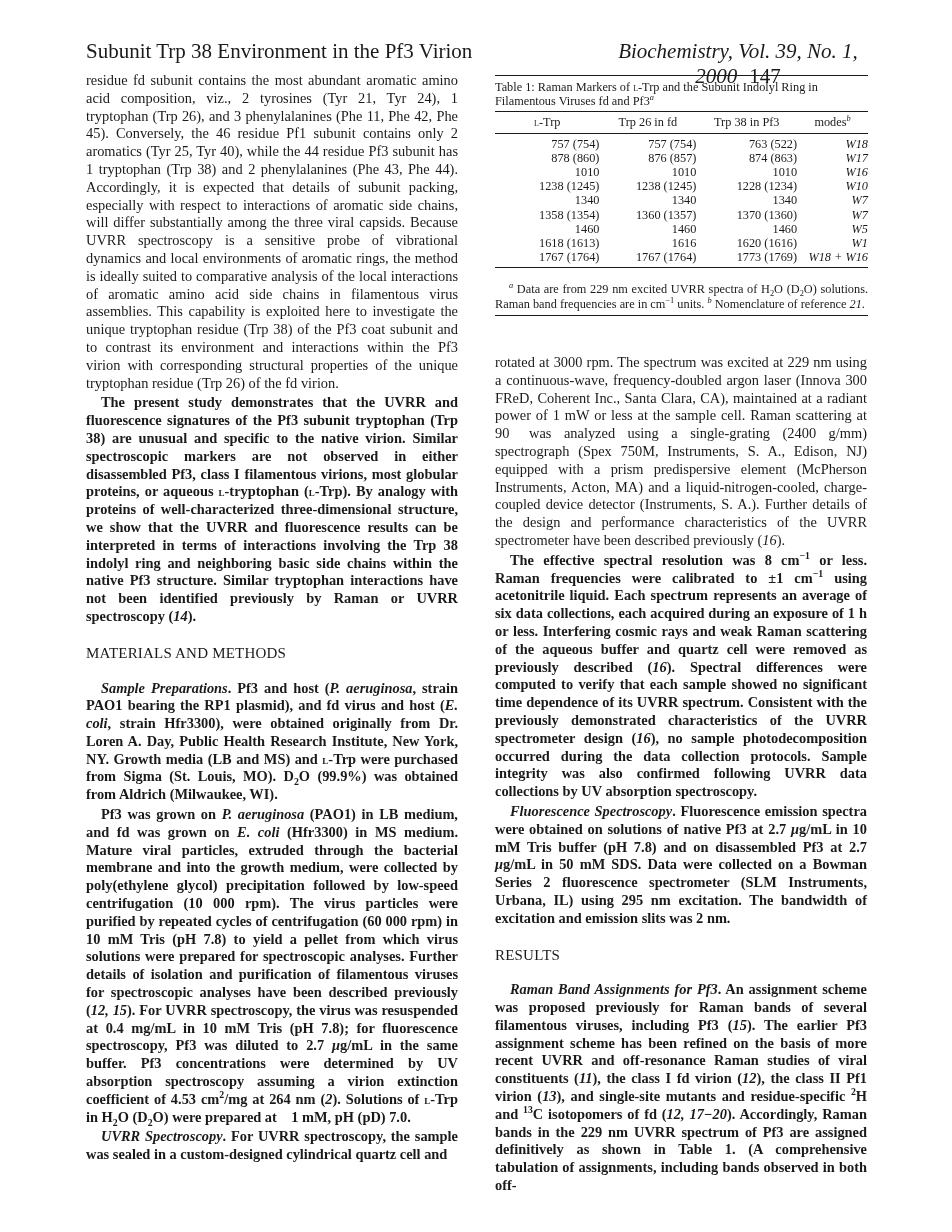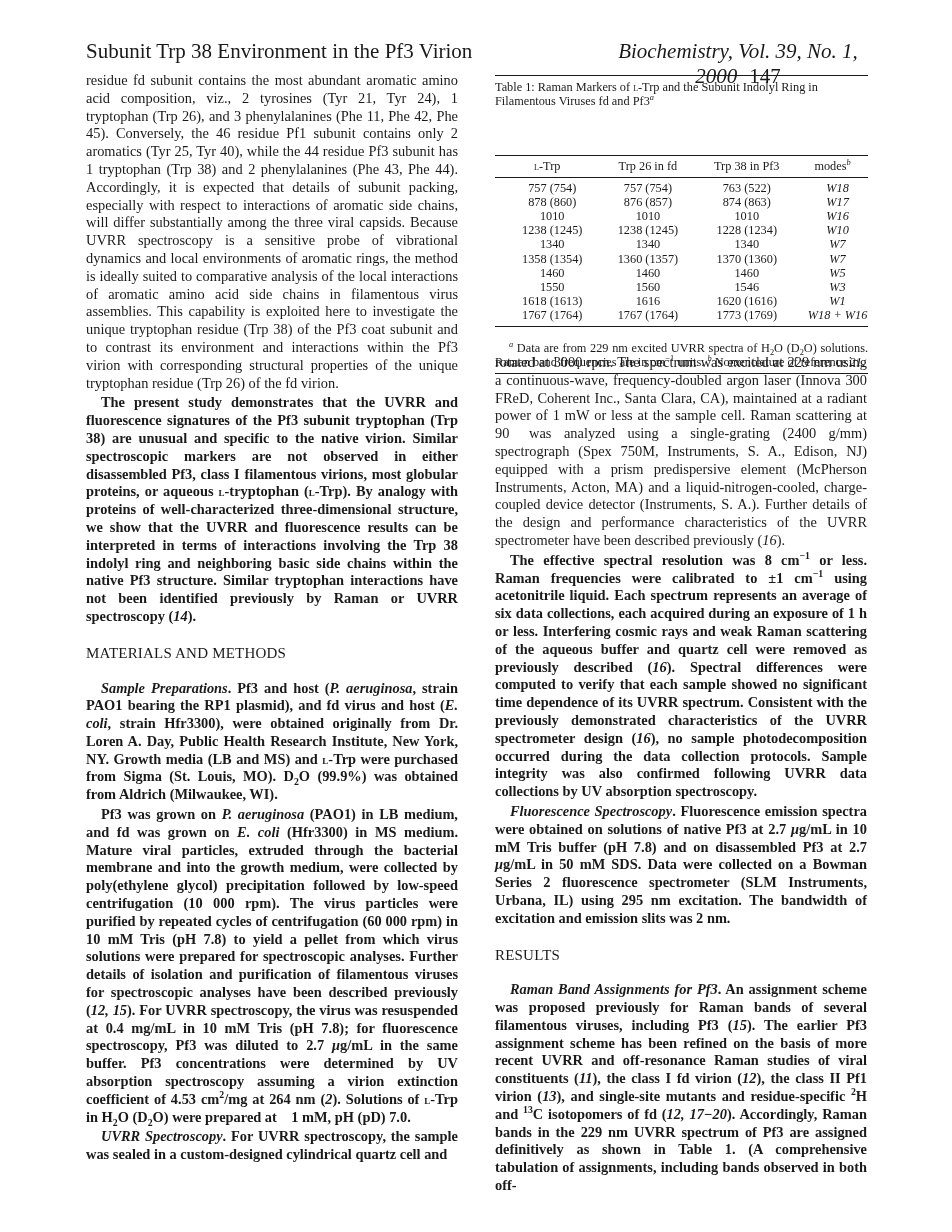--- a/index.html
+++ b/index.html
@@ -16,23 +16,23 @@
   .col p.ind { text-indent:15px;font-weight:bold; }
   .col p + p { margin-top:2px; }
   .col h2 { font-size:15px; font-weight:normal; margin:19px 0 17px 0; letter-spacing:0.2px; }
   .i { font-style:italic; }
   .sc { font-variant:small-caps; font-size:0.9em; }
   sub, sup { font-size:0.68em; line-height:0; }
   
   .tbl { position:absolute; left:495px; top:75px; width:373px; font-size:12.3px; line-height:14.2px; }
   .tbl .rule { border-top:1.3px solid #1a1a1a; }
   .tbl .cap { padding:4px 0 3px 0; }
-  .tbl table { width:100%; border-collapse:collapse;margin-top:44px; }
+  .tbl table { width:100%; border-collapse:collapse; }
   .tbl th { font-weight:normal; text-align:center; padding:3px 0 3px 0; border-bottom:1px solid #1a1a1a; border-top:1px solid #1a1a1a; }
-  .tbl td { padding:0; text-align:center; }
+  .tbl td { padding:0; text-align:right; }
   .tbl td.c0 { padding-left:10px; }
   .tbl td.c3 { font-style:italic; padding-left:10px; }
   .tbl tbody tr:first-child td { padding-top:3px; }
   .tbl tbody tr:last-child td { padding-bottom:3px; }
   .tbl .notes { border-top:1px solid #1a1a1a; border-bottom:1.3px solid #1a1a1a; padding:14px 0 4px 0; text-align:justify; }
   .tbl .notes .ind { display:inline-block; width:14px; }
 </style>
 </head>
 <body>
 
@@ -103,26 +103,20 @@
           <td>1370 (1360)</td>
           <td class="c3">W7</td>
         </tr>
       <tr>
           <td class="c0">1460</td>
           <td>1460</td>
           <td>1460</td>
           <td class="c3">W5</td>
         </tr>
       <tr>
-          <td class="c0">1550</td>
-          <td>1560</td>
-          <td>1546</td>
-          <td class="c3">W3</td>
-        </tr>
-      <tr>
           <td class="c0">1618 (1613)</td>
           <td>1616</td>
           <td>1620 (1616)</td>
           <td class="c3">W1</td>
         </tr>
       <tr>
           <td class="c0">1767 (1764)</td>
           <td>1767 (1764)</td>
           <td>1773 (1769)</td>
           <td class="c3">W18 + W16</td>

